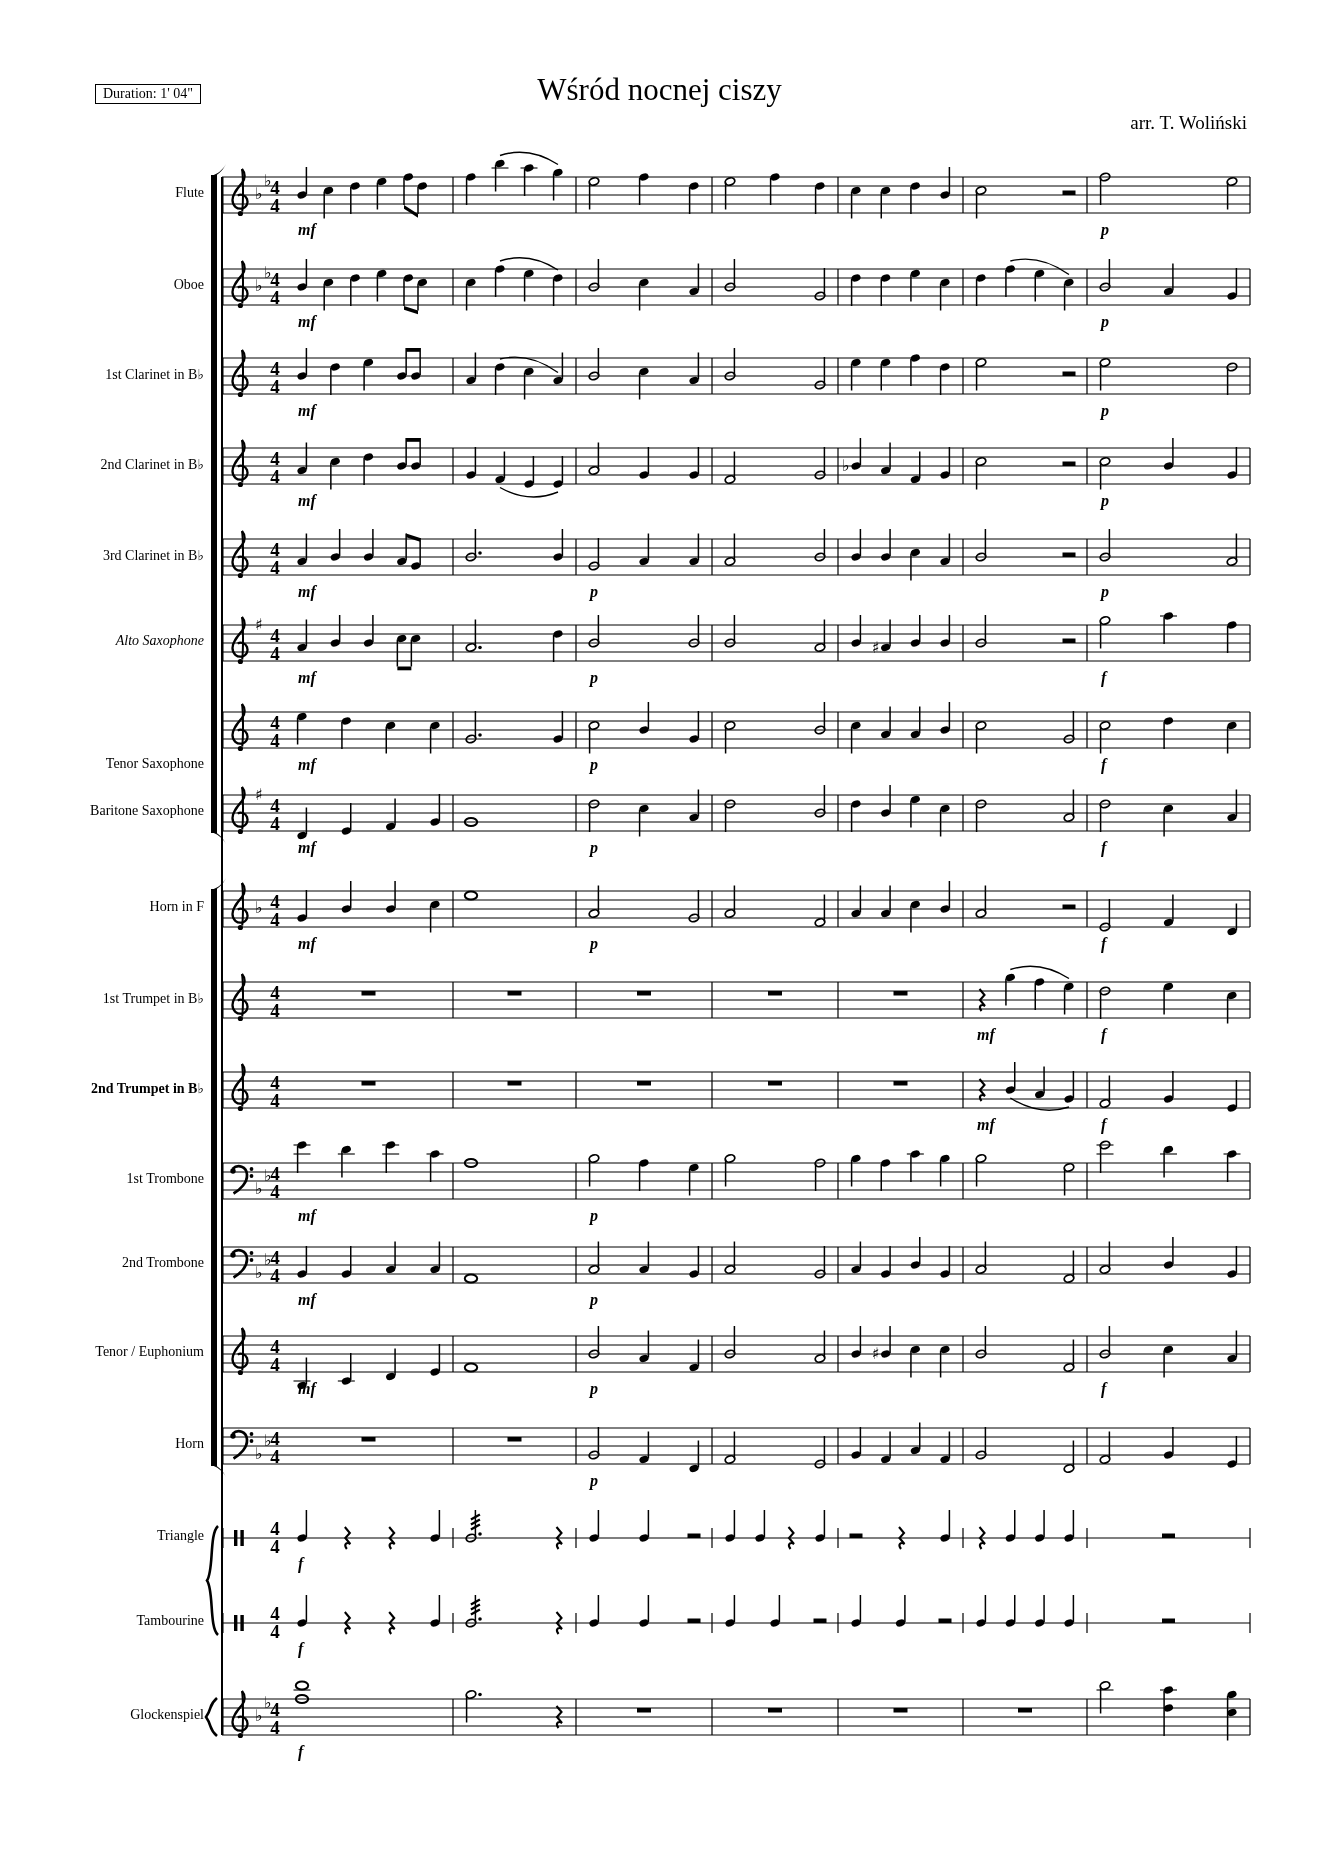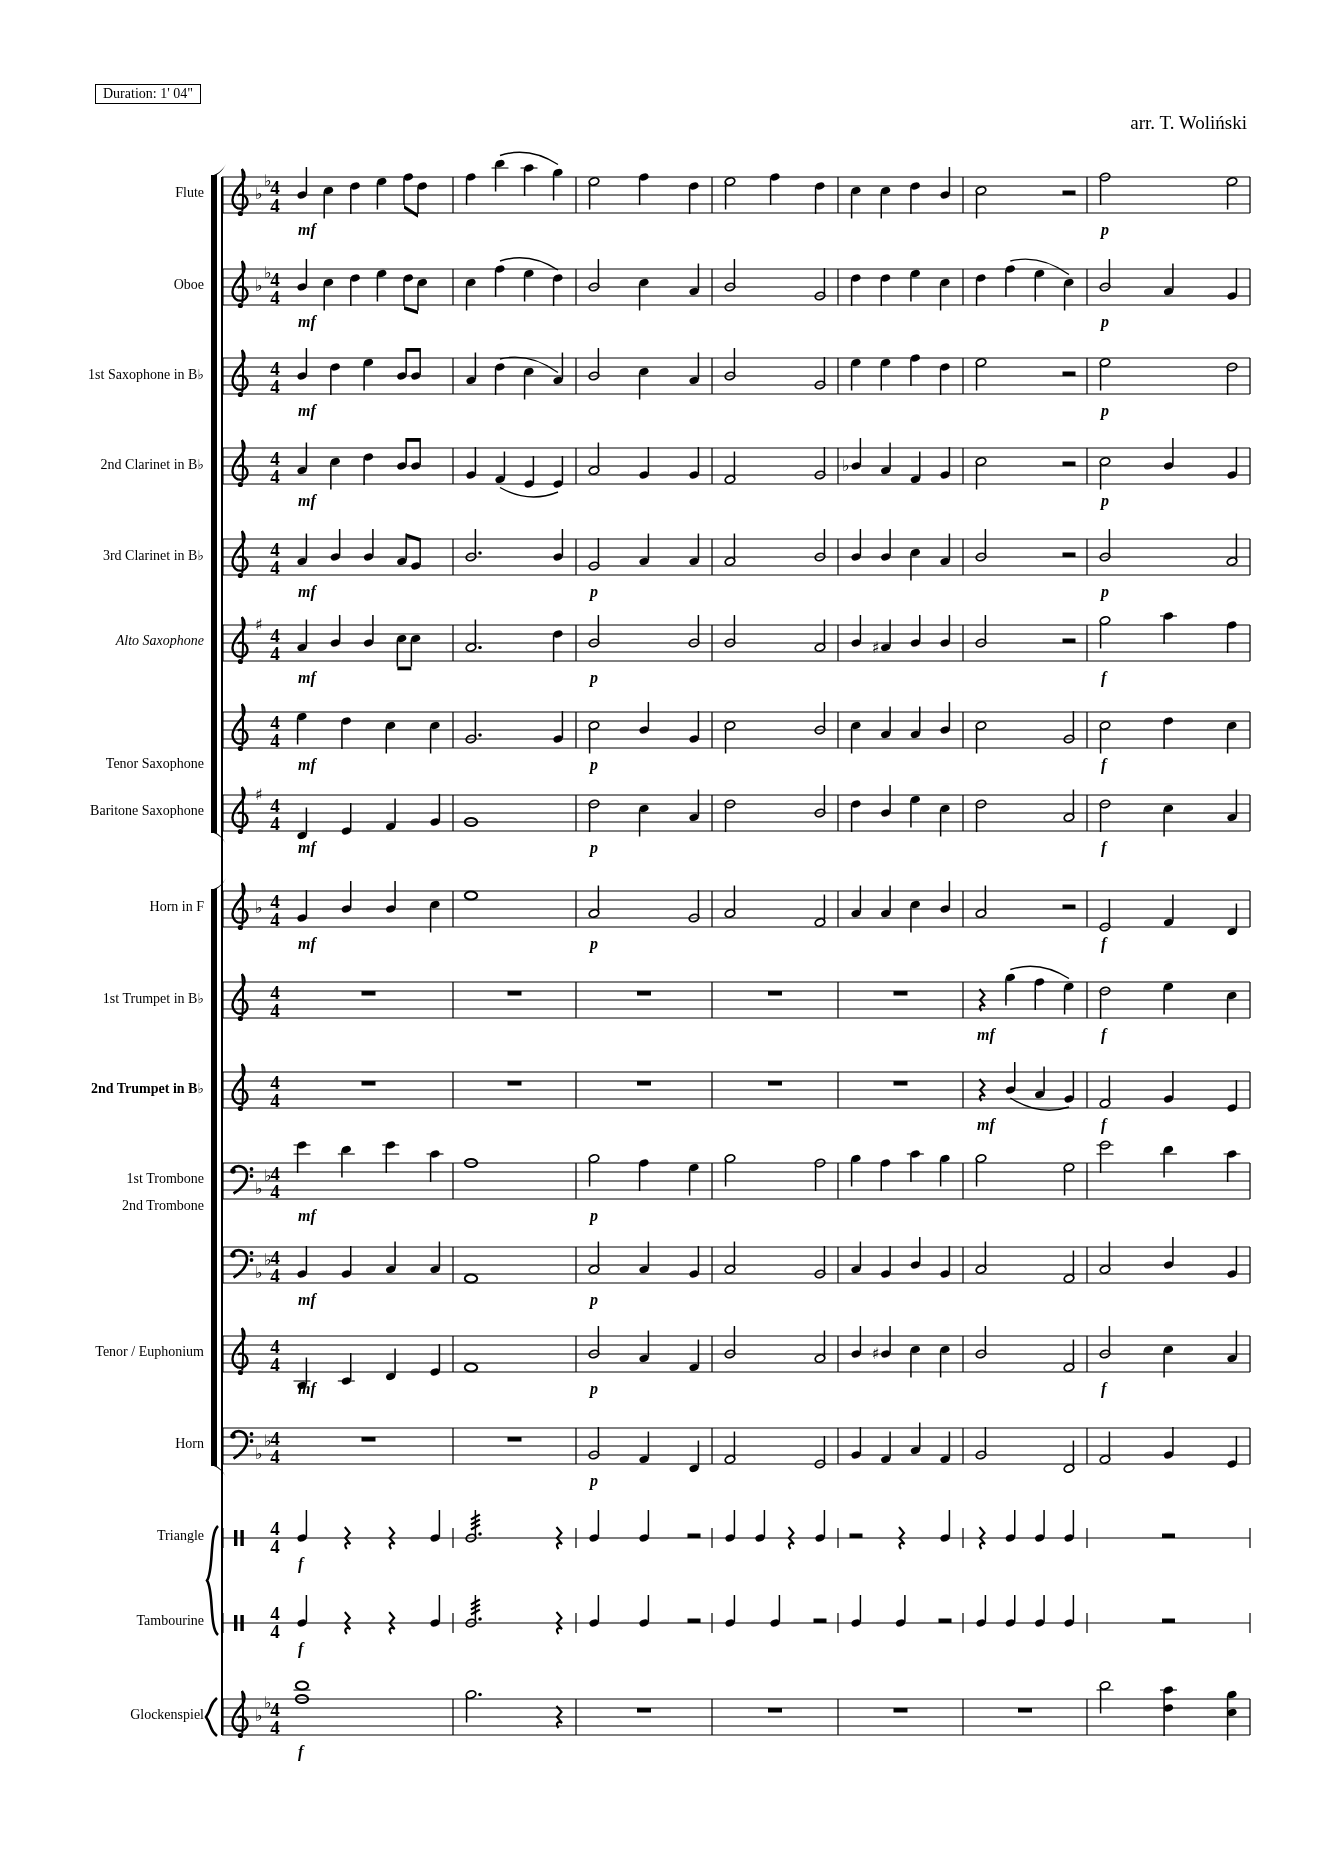--- a/index.html
+++ b/index.html
@@ -15,35 +15,36 @@
   svg{position:absolute;overflow:visible;}
   .dyn{font-family:"Liberation Serif","DejaVu Serif",serif;font-style:italic;font-weight:bold;font-size:16px;}
   .ks{font-family:"DejaVu Sans",sans-serif;font-size:16px;}
   .ts{font-family:"Liberation Serif",serif;font-weight:bold;font-size:19px;}
 </style>
 </head>
 <body>
 
 <div class="page">
   <div class="duration-box">Duration: 1' 04"</div>
+  <h1 class="title">Wśród nocnej ciszy</h1>
   <div class="arranger">arr. T. Woliński</div>
   <div class="labels" id="labels">
       <div style="top: 185px;">Flute</div>
       <div style="top: 277px;">Oboe</div>
-      <div style="top: 366px;">1st Saxophone in B♭</div>
+      <div style="top: 366px;">1st Clarinet in B♭</div>
       <div style="top: 456px;">2nd Clarinet in B♭</div>
       <div style="top: 547px;">3rd Clarinet in B♭</div>
       <div style="top: 633px; font-style: italic;">Alto Saxophone</div>
       <div style="top: 756px; text-align: right;">Tenor Saxophone</div>
       <div style="top: 803px;">Baritone Saxophone</div>
       <div style="top: 899px;">Horn in F</div>
       <div style="top: 990px;">1st Trumpet in B♭</div>
       <div style="top: 1080px; font-weight: bold;">2nd Trumpet in B♭</div>
       <div style="top: 1171px; margin-left: 32px;">1st Trombone</div>
-      <div style="top: 1198px;">2nd Trombone</div>
+      <div style="top: 1255px;">2nd Trombone</div>
       <div style="top: 1344px;">Tenor / Euphonium</div>
       <div style="top: 1436px;">Horn</div>
       <div style="top: 1528px; margin-left: 42px;">Triangle</div>
       <div style="top: 1613px;">Tambourine</div>
       <div style="top: 1707px;">Glockenspiel</div>
     </div>
   <div id="system">
       <svg width="260" height="1865" style="left: 0px; top: 0px;">
         <line x1="222" y1="177" x2="222" y2="1735" stroke="#000" stroke-width="2"></line>
         <rect x="211" y="175" width="6" height="658" fill="#000"></rect>

